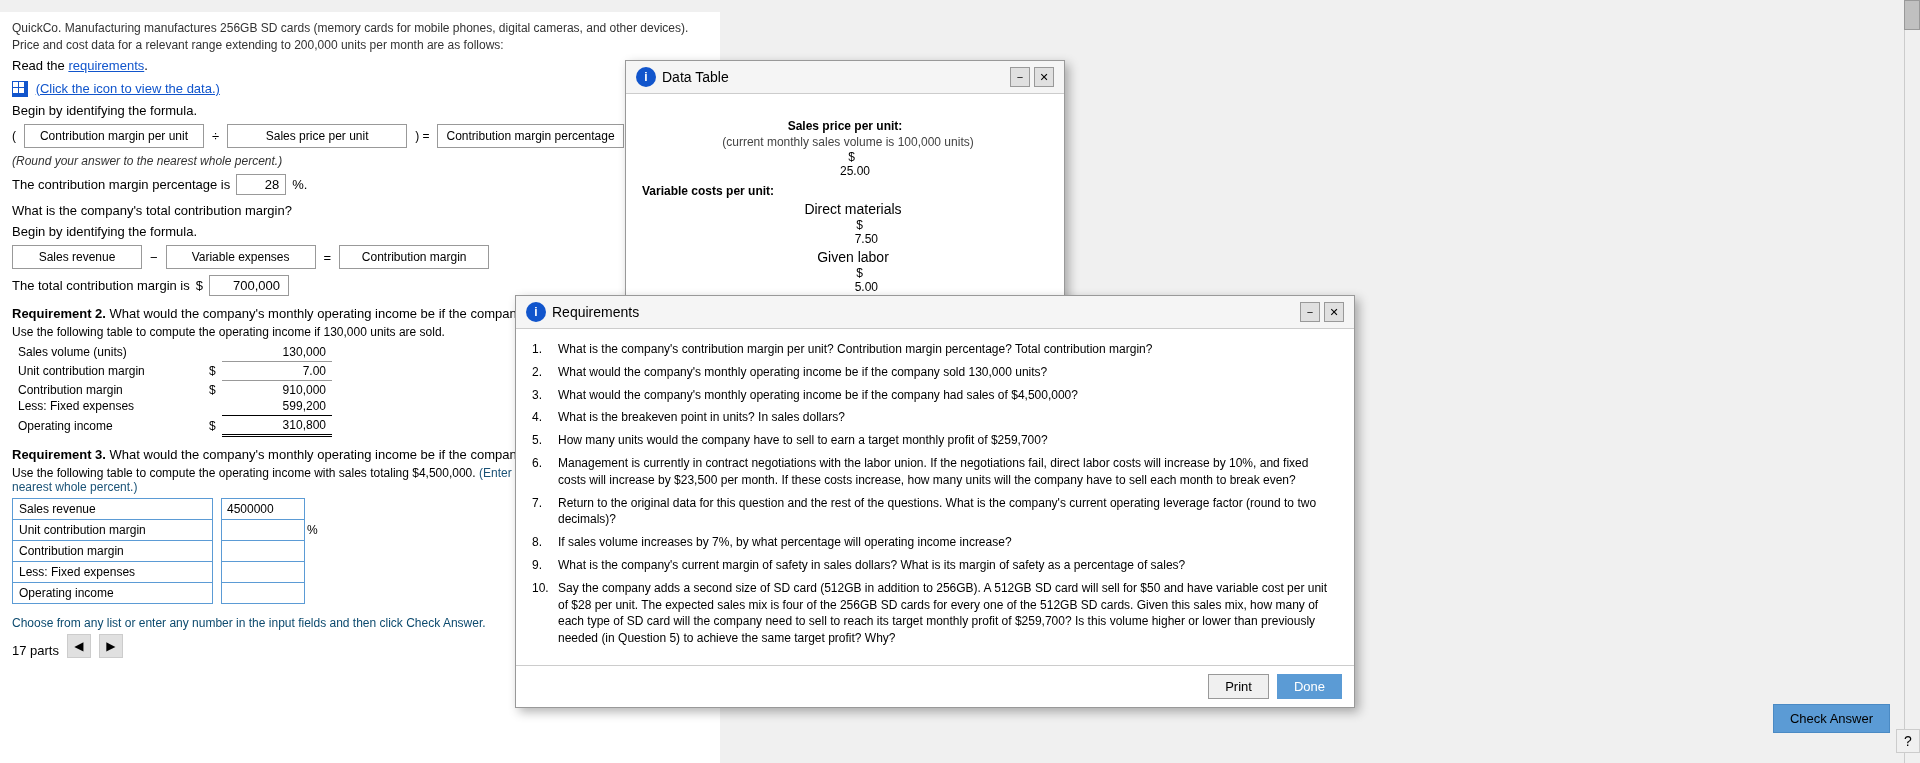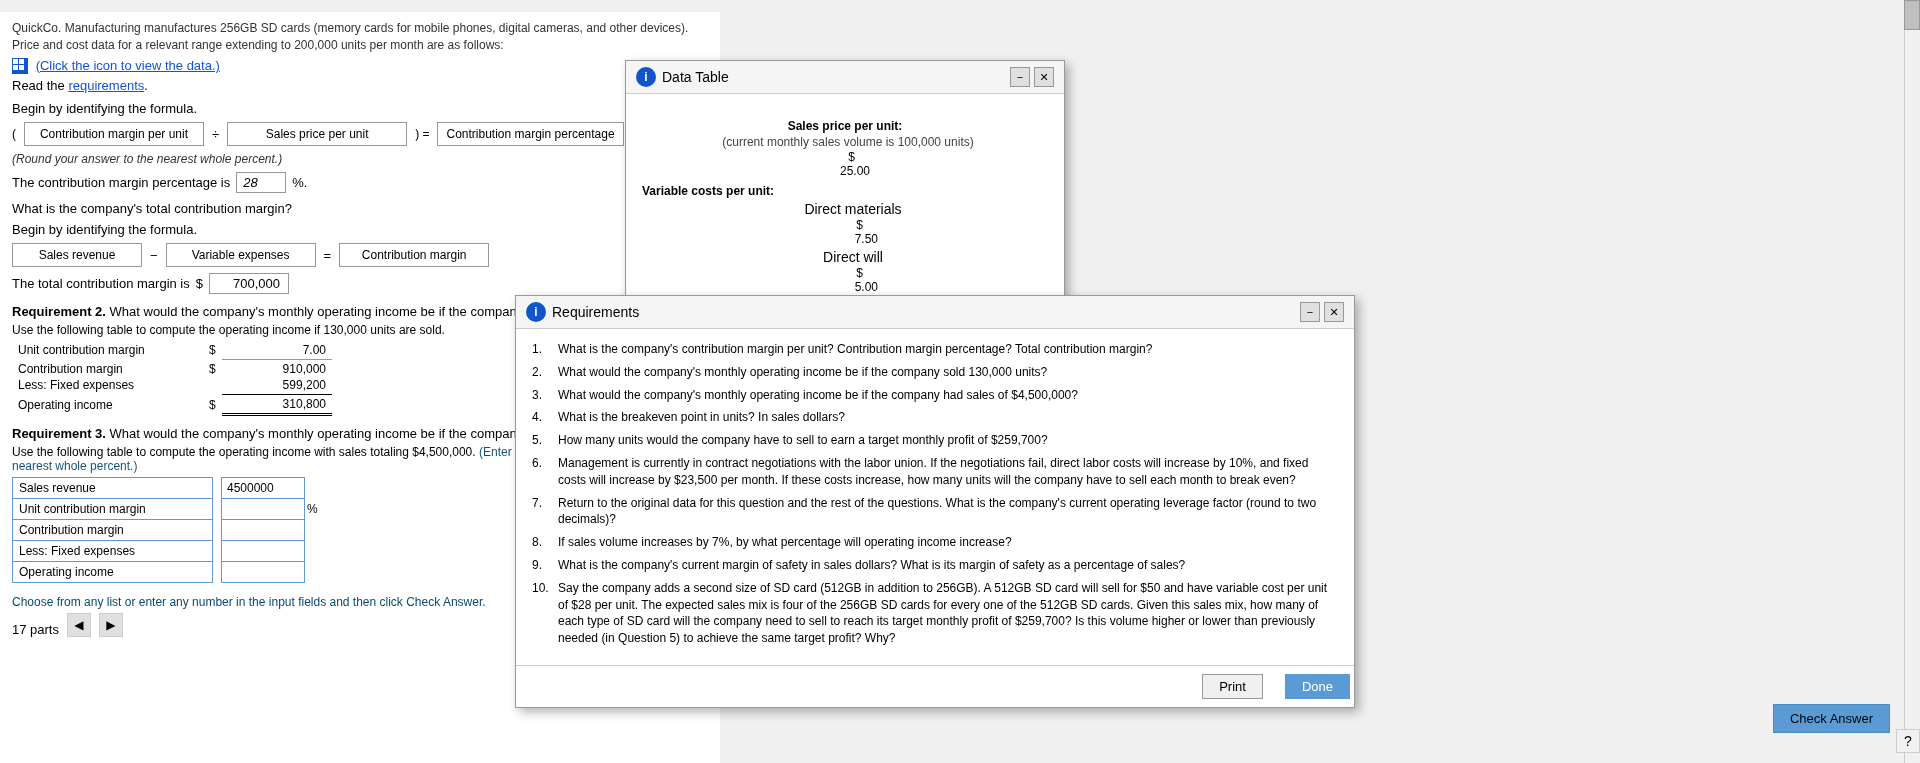--- a/index.html
+++ b/index.html
@@ -91,22 +91,22 @@
       align-items: center;
       gap: 6px;
       margin: 6px 0;
       font-size: 13px;
     }
 
     .answer-input {
       border: 1px solid #999;
       padding: 2px 6px;
       width: 50px;
-      font-size: 13px;
-      font-style: italic;
+      text-align: right;
+      font-size: 13px;
     }
 
     .section-heading {
       font-size: 13px;
       margin: 8px 0 4px 0;
     }
 
     .req-label {
       font-weight: bold;
     }
@@ -333,24 +333,24 @@
       font-size: 12px;
     }
 
     .req-text {
       font-size: 12px;
       flex: 1;
     }
 
     .dialog-footer {
       border-top: 1px solid #ccc;
-      padding: 8px 4px;
+      padding: 8px 12px;
       display: flex;
       justify-content: flex-end;
-      gap: 22px;
+      gap: 8px;
     }
 
     .btn-print {
       border: 1px solid #999;
       background: #f0f0f0;
       padding: 4px 16px;
       cursor: pointer;
       font-size: 13px;
     }
 
@@ -416,32 +416,32 @@
     .less-row td {
       padding-top: 0 !important;
     }
   </style>
 </head>
 <body>
 
 <div class="main-content">
 
   <p class="intro-text">QuickCo. Manufacturing manufactures 256GB SD cards (memory cards for mobile phones, digital cameras, and other devices). Price and cost data for a relevant range extending to 200,000 units per month are as follows:</p>
+  <p style="margin-bottom:8px; font-size:13px;">Read the <a class="req-link">requirements</a>.</p>
   <p style="margin-bottom:4px;">
     <span style="display:inline-block;width:16px;height:16px;background:#1155CC;vertical-align:middle;margin-right:4px;">
       <svg width="16" height="16" viewBox="0 0 16 16">
           <rect x="1" y="1" width="5" height="5" fill="#fff"></rect>
           <rect x="7" y="1" width="5" height="5" fill="#fff"></rect>
           <rect x="1" y="7" width="5" height="5" fill="#fff"></rect>
           <rect x="7" y="7" width="5" height="5" fill="#fff"></rect>
         </svg>
     </span>
     <a class="icon-link">(Click the icon to view the data.)</a>
   </p>
-  <p style="margin-bottom:8px; font-size:13px;">Read the <a class="req-link">requirements</a>.</p>
 
   <p class="section-label">Begin by identifying the formula.</p>
 
   <div class="formula-row">
     <span style="font-size:12px;">(</span>
     <div class="formula-box">Contribution margin per unit</div>
     <span class="formula-operator">÷</span>
     <div class="formula-box">Sales price per unit</div>
     <span style="font-size:12px;">) =</span>
     <div class="formula-result">Contribution margin percentage</div>
@@ -473,20 +473,25 @@
   </div>
 
   <p class="section-heading" style="margin-top:10px;">
     <span class="req-label">Requirement 2.</span>
     <span>What would the company's monthly operating income be if the company sold 130,000 units?</span>
   </p>
   <p style="font-size:12px; margin:4px 0;">Use the following table to compute the operating income if 130,000 units are sold.</p>
 
   <table class="data-table" style="width:320px; margin:4px 0;">
     <tbody>
+        <tr>
+      <td class="label-cell">Sales volume (units)</td>
+      <td class="dollar-cell"></td>
+      <td class="value-cell" style="text-align:right; border-bottom:1px solid #999;">130,000</td>
+    </tr>
     <tr>
       <td class="label-cell">Unit contribution margin</td>
       <td class="dollar-cell" style="text-align:right;">$</td>
       <td class="value-cell" style="text-align:right; border-bottom:1px solid #999;">7.00</td>
     </tr>
     <tr>
       <td class="label-cell">Contribution margin</td>
       <td class="dollar-cell" style="text-align:right;">$</td>
       <td class="value-cell" style="text-align:right;">910,000</td>
     </tr>
@@ -589,21 +594,21 @@
 
     <div class="dt-section-label">Variable costs per unit:</div>
 
     <div class="dt-row dt-indent">
       <span class="dt-label">Direct materials</span>
       <span class="dt-dots"></span>
       <span class="dt-dollar">$</span>
       <span class="dt-value">7.50</span>
     </div>
     <div class="dt-row dt-indent">
-      <span class="dt-label">Direct will</span>
+      <span class="dt-label">Given labor</span>
       <span class="dt-dots"></span>
       <span class="dt-dollar">$</span>
       <span class="dt-value">5.00</span>
     </div>
     <div class="dt-row dt-indent">
       <span class="dt-label">Variable manufacturing overhead</span>
       <span class="dt-dots"></span>
       <span class="dt-dollar">$</span>
       <span class="dt-value">3.30</span>
     </div>

